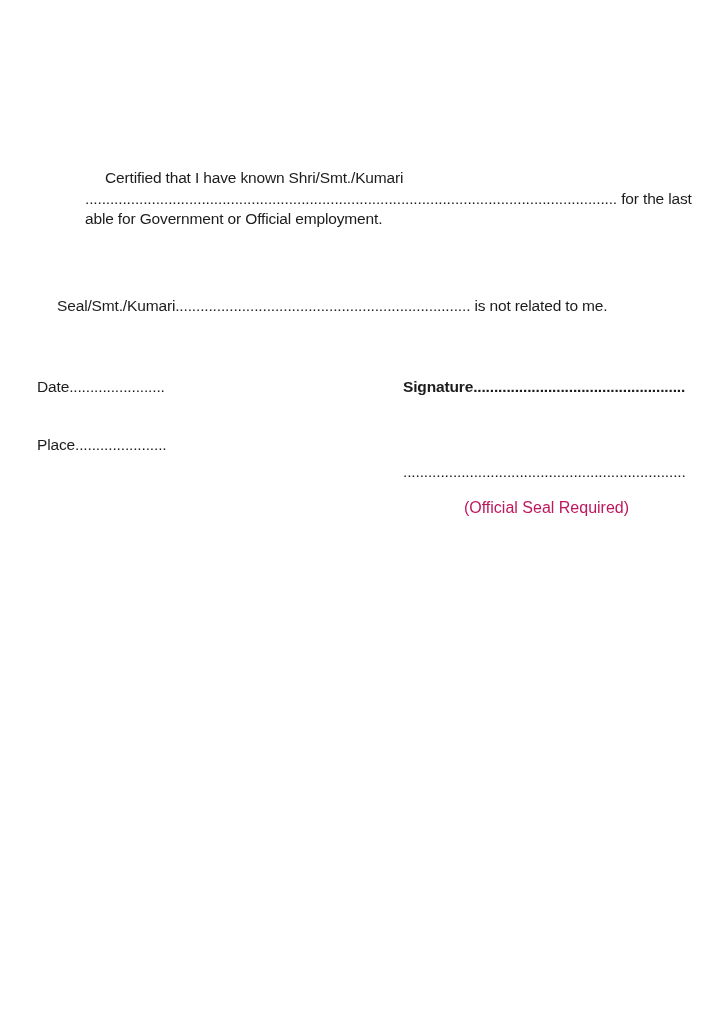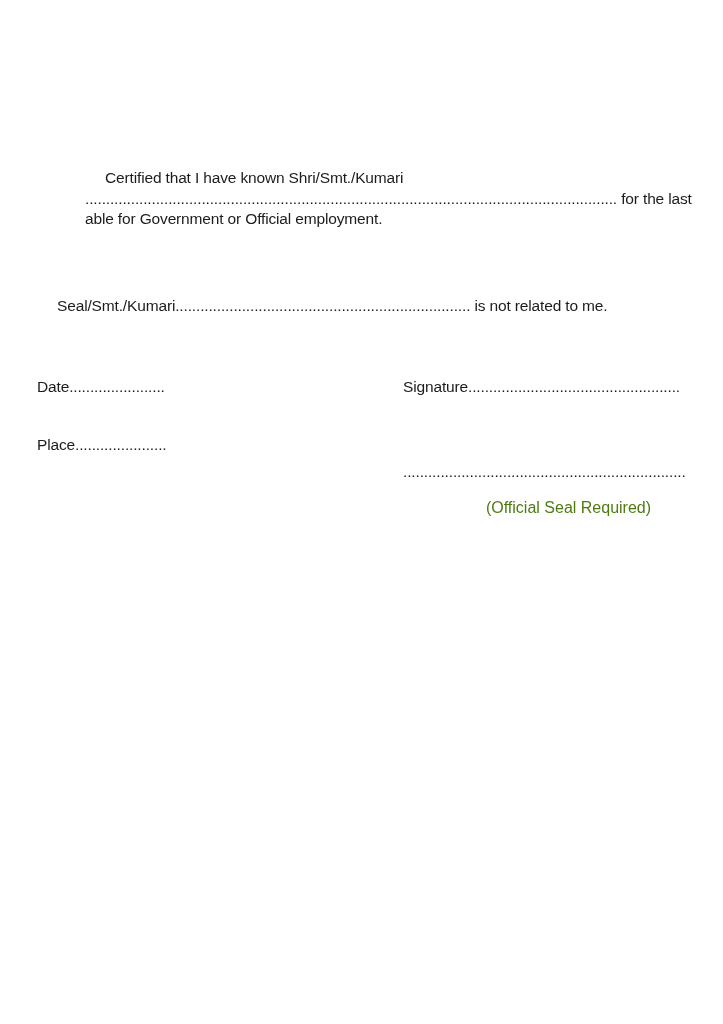--- a/index.html
+++ b/index.html
@@ -29,29 +29,29 @@
     font-size: 16px;
     line-height: 20.5px;
     letter-spacing: 0.1px;
   }
   .para1 { position: absolute; top: 168px; left: 37px; margin-left: 48px; }
   .para1 .line { white-space: nowrap; }
   .indent { padding-left: 20px; }
   .relation { position: absolute; top: 296px; left: 57px; }
   .field-date        { position: absolute; top: 377px; left: 37px; }
   .field-place       { position: absolute; top: 435px; left: 37px; }
-  .field-signature   { position: absolute; top: 377px; left: 403px; }
+  .field-signature   { position: absolute; top: 377px; left: 403px; font-weight: bold; }
   .field-designation { position: absolute; top: 417px; left: 403px; }
   .seal-dots         { position: absolute; top: 462px; left: 403px; }
   .seal-note {
     position: absolute;
-    top: 498px; left: 425px;
+    top: 498px; left: 403px;
     width: 287px;
     text-align: center;
-    color: #4d7c0f;
+    color: #be185d;
     font-size: 16px;
     line-height: 20.5px;
     letter-spacing: 0;
   }
 </style>
 </head>
 <body>
 
 <div class="page">
 

